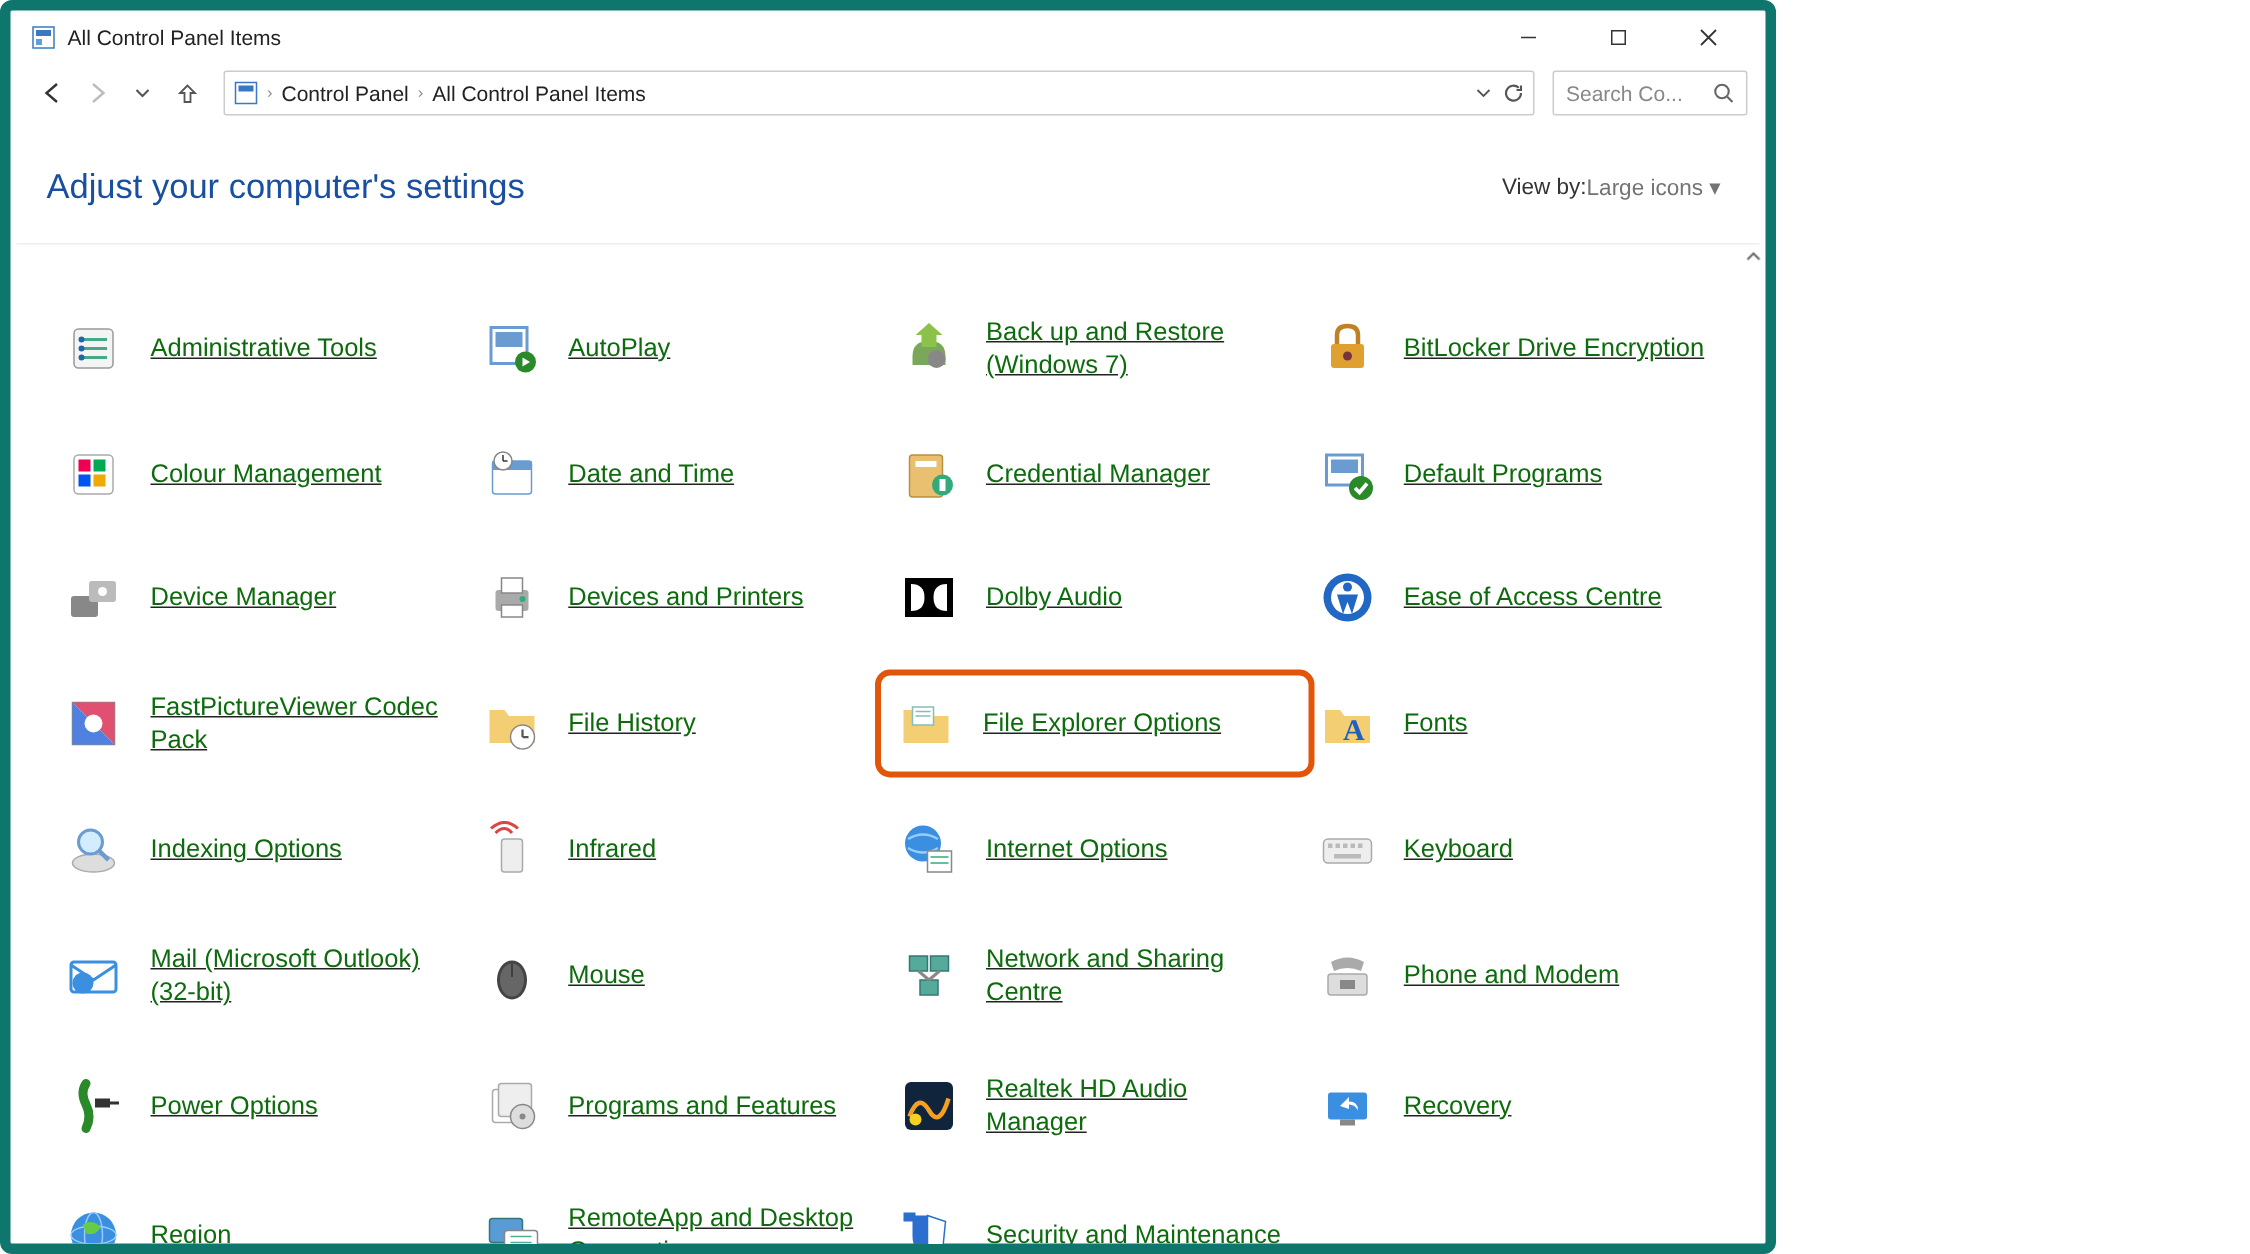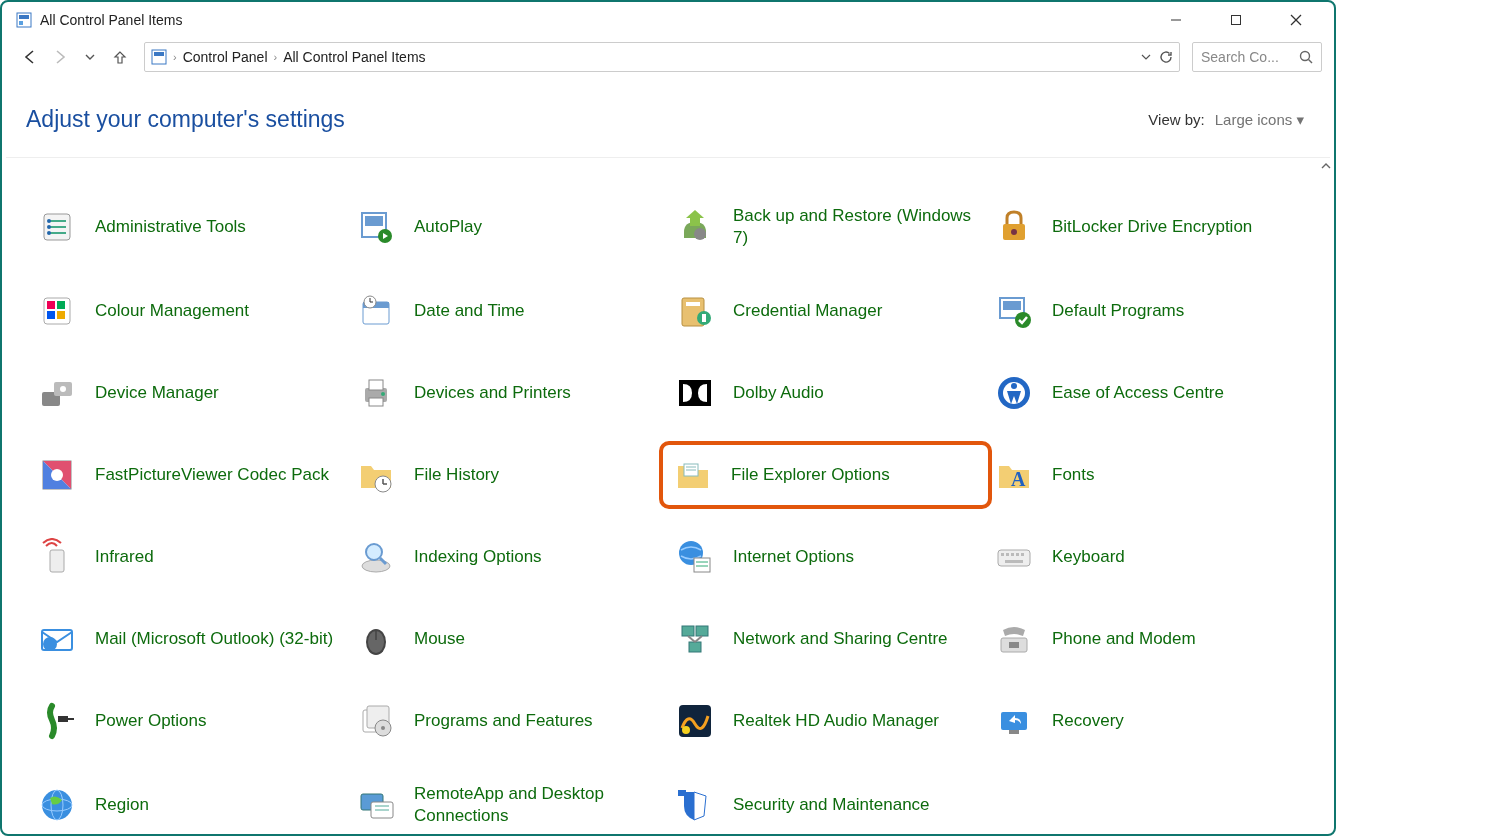--- a/index.html
+++ b/index.html
@@ -1,38 +1,38 @@
 <!DOCTYPE html>
 <html><head>
 <meta charset="utf-8">
 <style>
   * { box-sizing: border-box; margin: 0; padding: 0; }
   body { font-family: "Segoe UI", Tahoma, sans-serif; font-size: 14px; background: #fff; color: #222; }
-  .window { width: 1336px; height: 836px; border: 2px solid #0f766e; border-radius: 8px; overflow: hidden; display: flex; flex-direction: column; position: relative; }
+  .window { width: 1184px; height: 836px; border: 7px solid #0f766e; border-radius: 8px; overflow: hidden; display: flex; flex-direction: column; position: relative; }
   .titlebar { height: 36px; display: flex; align-items: center; justify-content: space-between; padding: 0 8px; }
   .titlebar-left { display: flex; align-items: center; gap: 8px; padding-left: 6px;}
   .titlebar-icon { width: 16px; height: 16px; display: inline-flex; align-items: center; justify-content: center; }
   .titlebar-controls { display: flex; gap: 0; }
   .win-btn { width: 60px; height: 32px; display: flex; align-items: center; justify-content: center; font-size: 14px; color: #333; cursor: pointer; }
   .navbar { height: 38px; display: flex; align-items: center; gap: 6px; padding: 0 12px 0 16px; }
   .nav-btn { width: 24px; height: 24px; display: flex; align-items: center; justify-content: center; color: #555; cursor: pointer; }
   .nav-btn.disabled { color: #bbb; cursor: default; }
   .addressbar { flex: 1; height: 30px; border: 1px solid #ccc; border-radius: 2px; display: flex; align-items: center; padding: 0 6px; gap: 6px; margin-left: 6px; }
   .crumb { display: flex; align-items: center; gap: 4px; cursor: pointer; }
   .crumb-sep { color: #888; font-size: 11px; }
   .addr-right { margin-left: auto; display: flex; align-items: center; gap: 8px; color: #555; }
   .searchbox { width: 130px; height: 30px; border: 1px solid #ccc; border-radius: 2px; display: flex; align-items: center; padding: 0 8px; justify-content: space-between; color: #888; margin-left: 6px;}
   .content-head { display: flex; align-items: center; justify-content: space-between; padding: 30px 30px 24px 24px; }
   .headline { font-size: 23px; color: #1a4fa0; }
-  .viewby { display: flex; gap: 10px; align-items: center; font-size: 15px; }
+  .viewby { display: flex; align-items: center; font-size: 15px; }
   .viewby-label { color: #333; }
   .viewby-value { color: #737373; cursor: pointer; }
   .divider { height: 1px; background: #eee; margin: 0 4px; }
   .grid-wrap { position: relative; flex: 1; overflow: hidden; }
-  .grid { display: grid; grid-template-columns: repeat(4, 1fr); column-gap: 0; row-gap: 28px; padding: 40px 30px 10px 26px; height: 100%; overflow-y: auto; }
+  .grid { display: grid; grid-template-columns: repeat(4, 1fr); column-gap: 0; row-gap: 28px; padding: 40px 30px 10px 26px; height: 100%; overflow-y: auto; text-decoration: underline; }
   .item { display: flex; align-items: center; gap: 18px; cursor: pointer; padding: 4px 6px; border-radius: 4px; border: 3px solid transparent; }
   .item.highlight { border: 4px solid #e2560c; border-radius: 10px; padding: 8px 10px; margin: -7px -7px; }
   .item .ico { width: 40px; height: 40px; flex-shrink: 0; display: flex; align-items: center; justify-content: center; }
   .item .label { color: #0d6b0d; font-size: 17px; line-height: 1.3; max-width: 240px; }
   .scroll-indicator { position: absolute; right: 2px; top: 2px; width: 12px; height: 12px; }
   svg { display: block; }
 </style>
 </head>
 <body>
 
@@ -323,35 +323,35 @@
             <svg width="38" height="38" viewBox="0 0 38 38">
               <path d="M4 10 L14 10 L17 14 L34 14 L34 32 L4 32 Z" fill="#f3ce73"></path>
               <text x="16" y="30" font-size="20" font-family="Georgia" fill="#2060c0" font-weight="bold">A</text>
             </svg>
           </span>
     <span class="label">Fonts</span>
   </div>
         <div class="item">
     <span class="ico">
             <svg width="38" height="38" viewBox="0 0 38 38">
-              <rect x="12" y="12" width="14" height="22" rx="2" fill="#eee" stroke="#aaa"></rect>
-              <path d="M8 8 Q14 2 19 8 M5 5 Q14 -3 23 5" fill="none" stroke="#d44" stroke-width="2"></path>
-            </svg>
-          </span>
-    <span class="label">Infrared</span>
-  </div>
-        <div class="item">
-    <span class="ico">
-            <svg width="38" height="38" viewBox="0 0 38 38">
               <ellipse cx="19" cy="28" rx="14" ry="6" fill="#ddd" stroke="#aaa"></ellipse>
               <circle cx="17" cy="14" r="8" fill="#d4ecff" stroke="#6a9bd1" stroke-width="2"></circle>
               <line x1="23" y1="20" x2="29" y2="26" stroke="#6a9bd1" stroke-width="3"></line>
             </svg>
           </span>
     <span class="label">Indexing Options</span>
+  </div>
+        <div class="item">
+    <span class="ico">
+            <svg width="38" height="38" viewBox="0 0 38 38">
+              <rect x="12" y="12" width="14" height="22" rx="2" fill="#eee" stroke="#aaa"></rect>
+              <path d="M8 8 Q14 2 19 8 M5 5 Q14 -3 23 5" fill="none" stroke="#d44" stroke-width="2"></path>
+            </svg>
+          </span>
+    <span class="label">Infrared</span>
   </div>
         <div class="item">
     <span class="ico">
             <svg width="38" height="38" viewBox="0 0 38 38">
               <circle cx="15" cy="15" r="12" fill="#3a8fe0"></circle>
               <path d="M5 12 Q15 6 25 12 M5 18 Q15 24 25 18" fill="none" stroke="#9cf" stroke-width="1.5"></path>
               <rect x="18" y="20" width="16" height="14" fill="#fff" stroke="#888"></rect>
               <line x1="20" y1="24" x2="32" y2="24" stroke="#3a7"></line>
               <line x1="20" y1="28" x2="32" y2="28" stroke="#3a7"></line>
             </svg>

